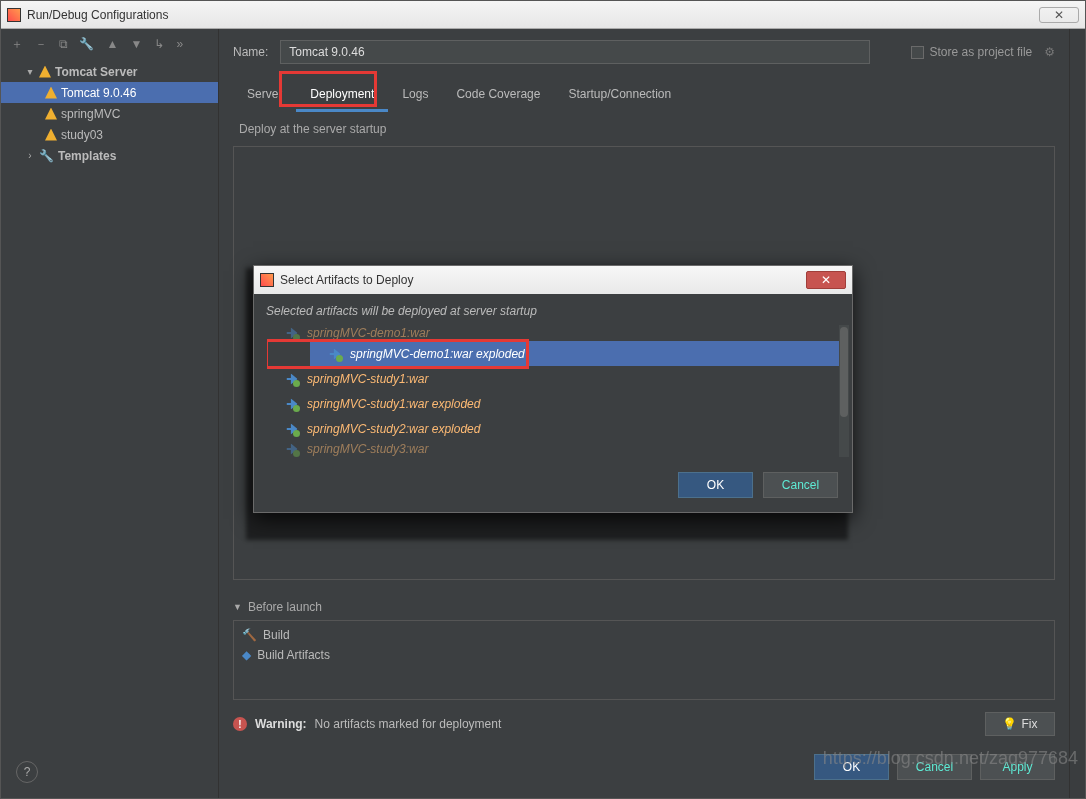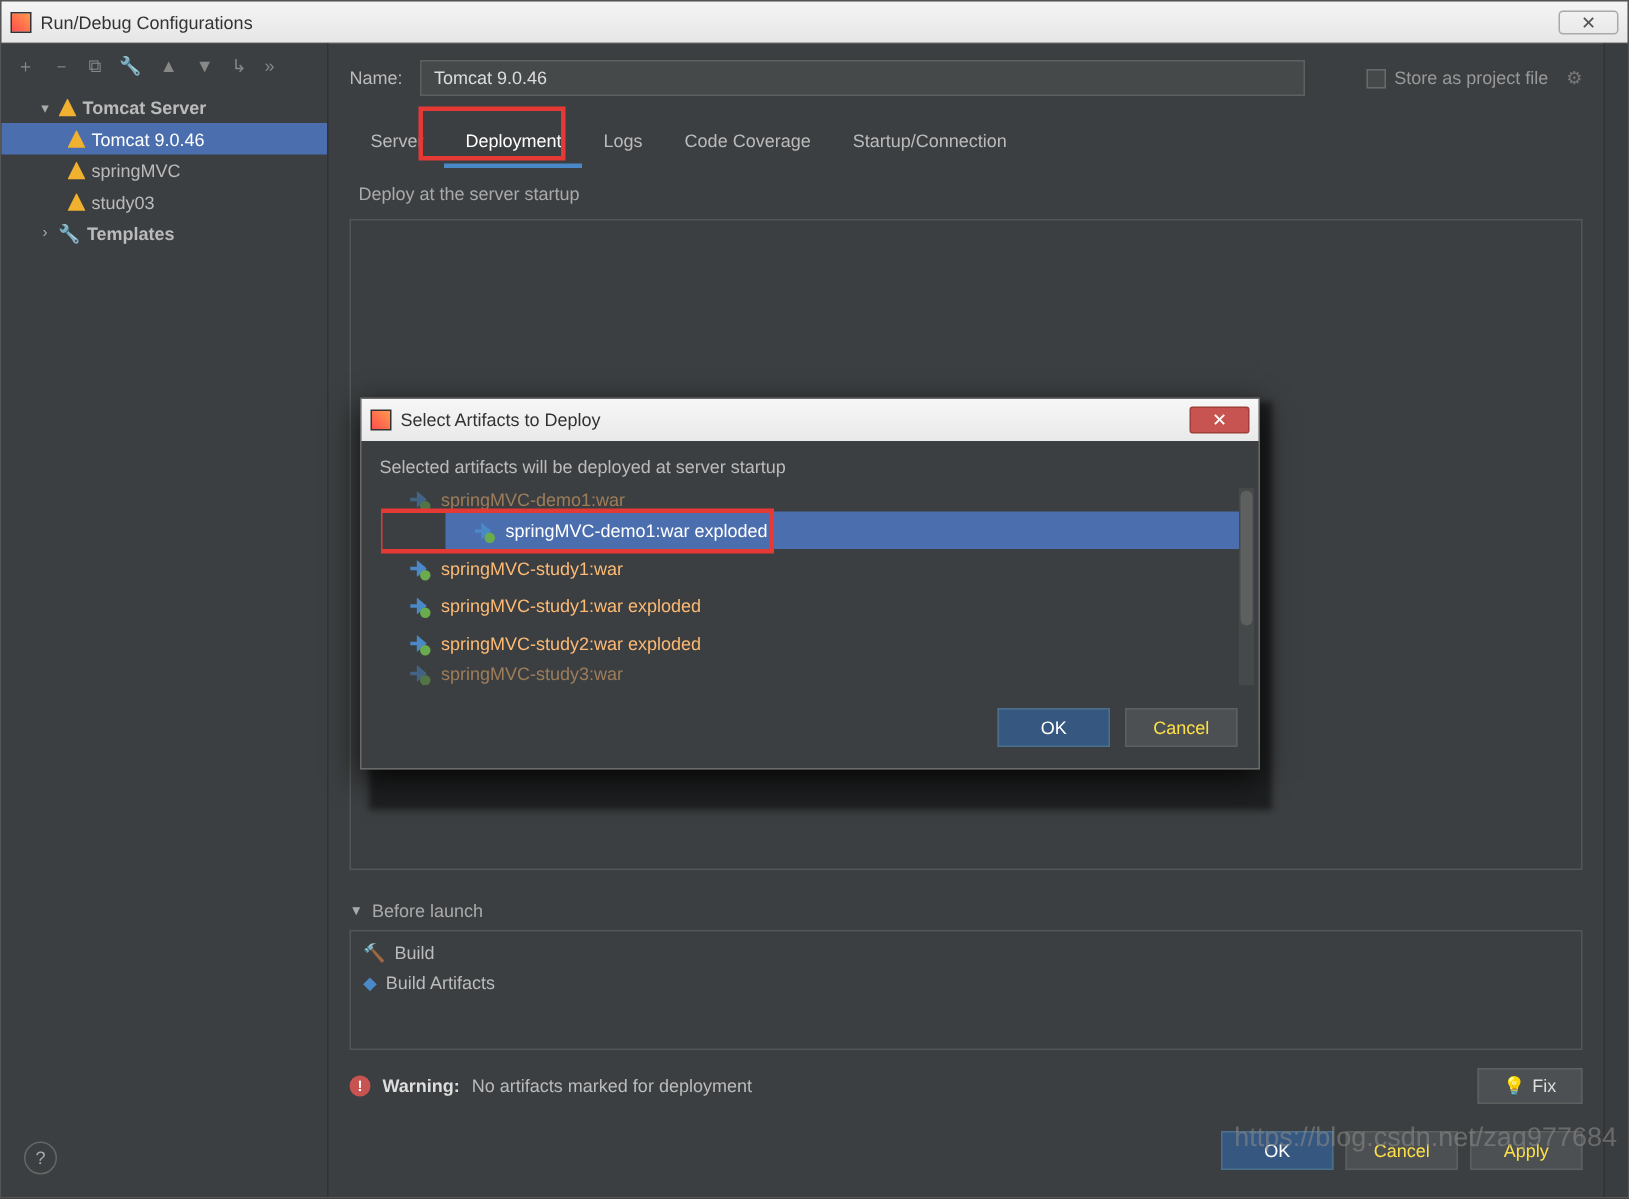--- a/index.html
+++ b/index.html
@@ -46,35 +46,35 @@
   .bl-row { display:flex; align-items:center; gap:6px; height:20px; padding-left:6px; }
   .hammer { color:#4caf50; }
   .art-ic { color:#4a88c7; }
 
   .warn-row { margin:12px 14px 0 14px; display:flex; align-items:center; gap:8px; }
   .warn-ic { width:14px; height:14px; border-radius:50%; background:#c75450; color:#fff; display:flex; align-items:center; justify-content:center; font-weight:bold; font-size:10px; }
   .fix-btn { margin-left:auto; width:70px; height:24px; background:#4c5052; border:1px solid #5e6060; color:#ddd; display:flex; align-items:center; justify-content:center; gap:4px; }
   .fix-btn .bulb { color:#f0b030; }
 
   .dlg-buttons { display:flex; gap:8px; justify-content:flex-end; padding:18px 14px; }
-  .btn { width:75px; height:26px; display:flex; align-items:center; justify-content:center; border:1px solid #5e6060; background:#4c5052; color:#fde047; }
+  .btn { width:75px; height:26px; display:flex; align-items:center; justify-content:center; border:1px solid #5e6060; background:#4c5052; color:#5eead4; }
   .btn.primary { background:#365880; border-color:#4c708c; color:#fff; }
   .help-ic { position:absolute; left:16px; bottom:16px; width:22px; height:22px; border:1px solid #666; border-radius:50%; display:flex; align-items:center; justify-content:center; color:#aaa; }
 
   
   .right-sb { width:16px; background:#3a3d3f; border-left:1px solid #323232; }
   .main-row { flex:1; display:flex; min-height:0; }
   .main-col { flex:1; display:flex; flex-direction:column; min-height:0; }
 
   
   .modal-shadow { position:absolute; left:246px; top:268px; width:602px; height:272px; background:rgba(0,0,0,0.5); filter:blur(2px); }
-  .modal { position:absolute; left:240px; top:265px; width:600px; background:#3c3f41; border:1px solid #6a6a6a; box-shadow:0 6px 20px rgba(0,0,0,0.8); }
+  .modal { position:absolute; left:253px; top:265px; width:600px; background:#3c3f41; border:1px solid #6a6a6a; box-shadow:0 6px 20px rgba(0,0,0,0.8); }
   .m-title { height:28px; background:linear-gradient(#f7f7f7,#e9e9e9); display:flex; align-items:center; padding:0 6px; color:#333; justify-content:space-between; }
   .m-close { width:40px; height:18px; background:#c75450; border:1px solid #a03e3a; border-radius:2px; color:#fff; display:flex; align-items:center; justify-content:center; }
-  .m-body { padding:10px 2px 0 12px; }
+  .m-body { padding:10px 2px 0 12px;font-style:italic; }
   .m-list { margin-top:6px; border:1px solid transparent; max-height:160px; overflow:hidden; position:relative; }
   .m-row { display:flex; align-items:center; height:25px; padding-left:18px; gap:8px; color:#fdba74; }
   .m-row.sel { background:#4b6eaf; color:#fff;margin-left:43px; }
   .m-row.cut { opacity:0.5; height:16px; overflow:hidden; }
   .art { width:14px; height:14px; position:relative; }
   .art::before { content:""; position:absolute; inset:0; background:#4a88c7; clip-path: polygon(0 40%,40% 40%,40% 0,100% 50%,40% 100%,40% 60%,0 60%); transform:scale(0.8); }
   .art::after { content:""; position:absolute; right:-1px; bottom:-1px; width:7px; height:7px; background:#6aab4d; border-radius:50%; }
   .m-sb { position:absolute; right:0; top:0; bottom:0; width:10px; background:#45494a; }
   .m-sb-thumb { position:absolute; right:1px; top:2px; width:8px; height:90px; background:#5e6060; border-radius:4px; }
   .m-row-hl { position:absolute; border:3px solid #e53935; pointer-events:none; }

